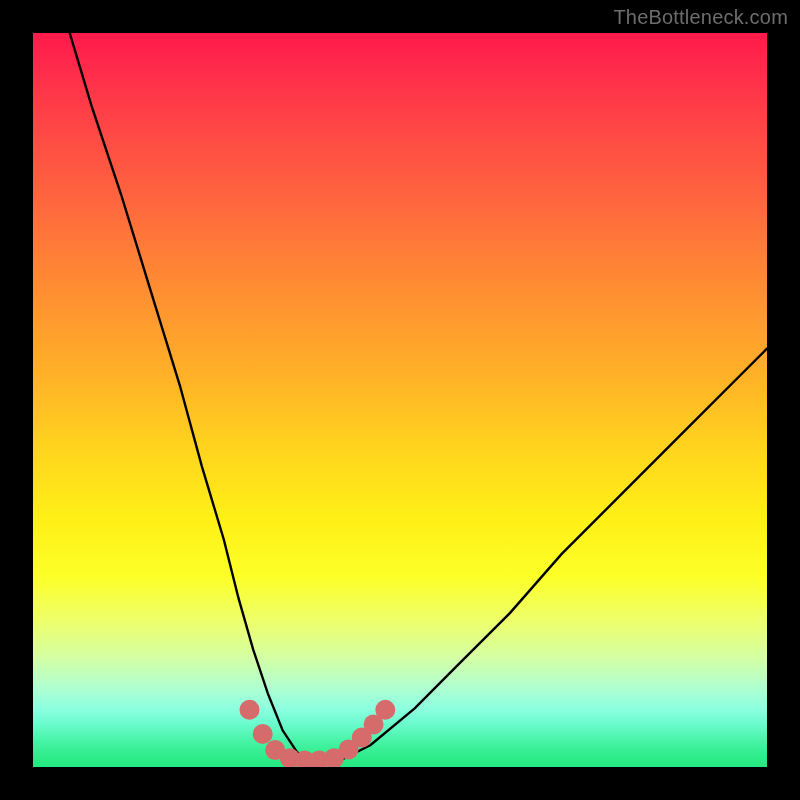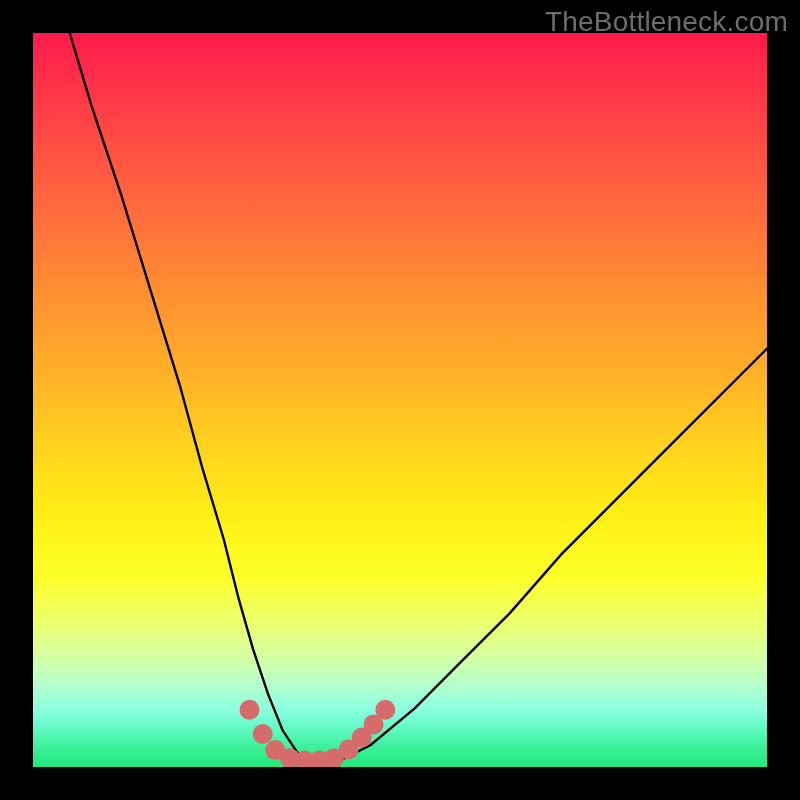--- a/index.html
+++ b/index.html
@@ -57,21 +57,21 @@
   svg.curves {
     position: absolute;
     top: 0;
     left: 0;
   }
   .watermark {
     position: absolute;
     top: 6px;
     right: 12px;
     color: #6d6d6d;
-    font-size: 28px;
+    font-size: 20px;
     font-weight: 500;
     letter-spacing: 0.2px;
   }
 </style>
 </head>
 <body>
 
 <div class="frame">
   <div class="plot-area">
     <div class="gradient"></div>

